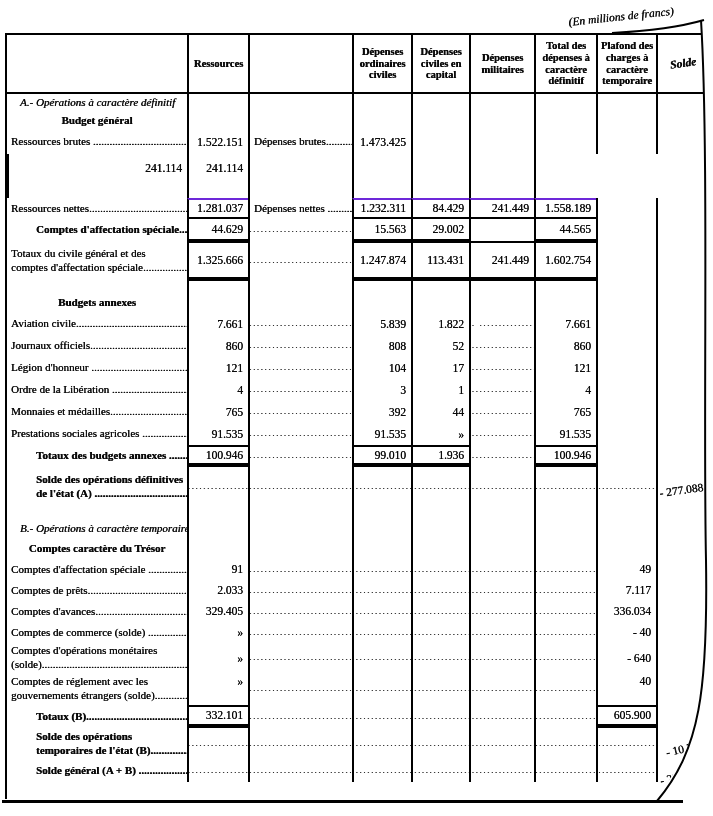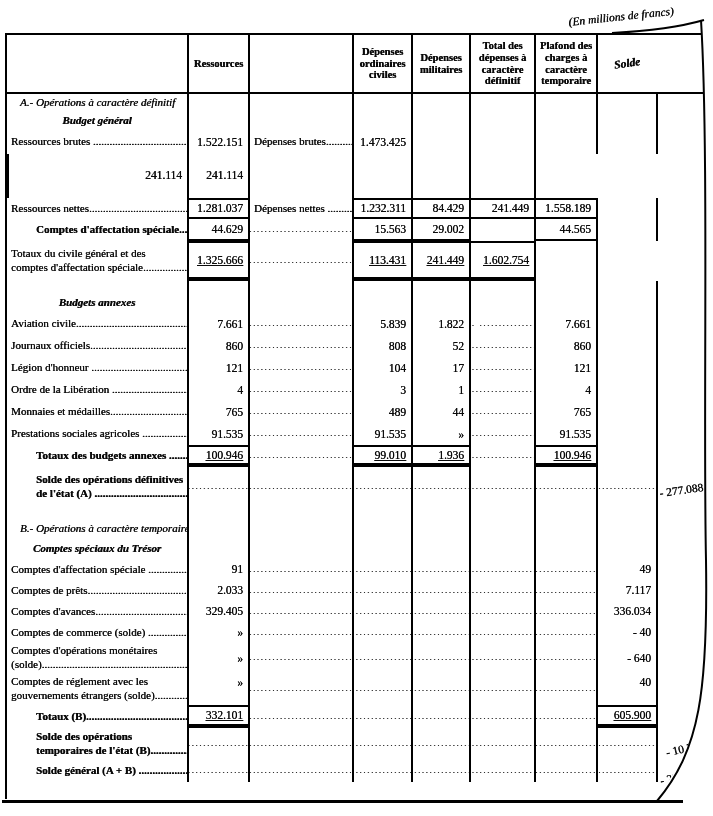--- a/index.html
+++ b/index.html
@@ -29,27 +29,27 @@
     position:relative;display:flex;align-items:center;box-sizing:border-box;
     overflow:hidden;font-size:11px;line-height:1.25;
   }
   .td .ct{display:block;white-space:pre;}
   .td.lab{padding-left:4px;}
   .td.num{justify-content:flex-end;text-align:right;padding-right:5px;font-size:11.5px;}
   .td.col8{overflow:visible;}
   .td.dots{justify-content:center;text-align:center;padding:0 3px;font-size:9px;letter-spacing:1.6px;}
   .td.bold{font-weight:700;}
   .td.ital{font-style:italic;}
-  .td.ctr{justify-content:center;text-align:center;padding-left:0;font-style:italic;}
+  .td.ctr{justify-content:center;text-align:center;padding-left:0;}
   .td.ind1{padding-left:13px;}
   .td.ind2{padding-left:29px;}
-  .td.va-b{align-items:flex-end;padding-bottom:16px;}
-  .td.box-tb{border-top:2px solid #000000;border-bottom:2px solid #000;text-align:center;}
+  .td.va-b{align-items:center;padding-bottom:16px;}
+  .td.box-tb{border-top:2px solid #6d28d9;border-bottom:2px solid #000;text-align:center;}
   .td.box-b{border-bottom:2px solid #000;}
-  .td.box-tB{border-top:2px solid #000;border-bottom:4px solid #000;text-decoration:underline;}
+  .td.box-tB{border-top:2px solid #000;border-bottom:4px solid #000;}
   .ct.tilt{transform-origin:right center;}
   
   .tbody .tr:nth-child(1){min-height:17px}.tbody .tr:nth-child(2){min-height:19px}
   .tbody .tr:nth-child(3){min-height:24px}.tbody .tr:nth-child(4){min-height:44px}
   .tbody .tr:nth-child(5){min-height:21px}.tbody .tr:nth-child(6){min-height:22px}
   .tbody .tr:nth-child(7){min-height:40px}.tbody .tr:nth-child(8){min-height:12px}
   .tbody .tr:nth-child(9){min-height:20px}.tbody .tr:nth-child(10){min-height:22px}
   .tbody .tr:nth-child(11){min-height:22px}.tbody .tr:nth-child(12){min-height:22px}
   .tbody .tr:nth-child(13){min-height:22px}.tbody .tr:nth-child(14){min-height:22px}
   .tbody .tr:nth-child(15){min-height:22px}.tbody .tr:nth-child(16){min-height:22px}
@@ -69,20 +69,21 @@
 <div class="page">
 
   <div class="units-note">(En  millions de francs)</div>
 
   <div class="tbl">
     <div class="thead">
       <div class="th"></div>
       <div class="th vline">Ressources</div>
       <div class="th vline"></div>
       <div class="th vline">Dépenses ordinaires civiles</div>
+      <div class="th vline">Dépenses civiles en capital</div>
       <div class="th vline">Dépenses militaires</div>
       <div class="th vline">Total des dépenses à caractère définitif</div>
       <div class="th vline">Plafond des charges à caractère temporaire</div>
       <div class="th vline">
           <span class="th-solde">Solde</span>
         </div>
     </div>
     <div class="tbody">
         <div class="tr">
           <div class="td col0 lab ital ind1">
@@ -256,20 +257,23 @@
           <div class="td col0 lab">
             <span class="ct">Totaux du civile général et des
 comptes d'affectation spéciale......................</span>
           </div>
           <div class="td col1 vline num box-tB">
             <span class="ct">1.325.666</span>
           </div>
           <div class="td col2 vline lab dots">
             <span class="ct">...............................................</span>
           </div>
+          <div class="td col3 vline num box-tB">
+            <span class="ct">1.247.874</span>
+          </div>
           <div class="td col4 vline num box-tB">
             <span class="ct">113.431</span>
           </div>
           <div class="td col5 vline num box-tB">
             <span class="ct">241.449</span>
           </div>
           <div class="td col6 vline num box-tB">
             <span class="ct">1.602.754</span>
           </div>
           <div class="td col7 vline num">
@@ -457,21 +461,21 @@
           <div class="td col0 lab">
             <span class="ct">Monnaies et médailles........................................</span>
           </div>
           <div class="td col1 vline num">
             <span class="ct">765</span>
           </div>
           <div class="td col2 vline lab dots">
             <span class="ct">...............................................</span>
           </div>
           <div class="td col3 vline num">
-            <span class="ct">489</span>
+            <span class="ct">392</span>
           </div>
           <div class="td col4 vline num">
             <span class="ct">44</span>
           </div>
           <div class="td col5 vline num dots">
             <span class="ct">..................</span>
           </div>
           <div class="td col6 vline num">
             <span class="ct">765</span>
           </div>
@@ -623,21 +627,21 @@
           </div>
           <div class="td col7 vline num">
             <span class="ct"></span>
           </div>
           <div class="td col8 vline num">
             <span class="ct"></span>
           </div>
         </div>
         <div class="tr">
           <div class="td col0 lab bold ctr">
-            <span class="ct">Comptes spéciaux du Trésor</span>
+            <span class="ct">Comptes caractère du Trésor</span>
           </div>
           <div class="td col1 vline num">
             <span class="ct"></span>
           </div>
           <div class="td col2 vline lab">
             <span class="ct"></span>
           </div>
           <div class="td col3 vline num">
             <span class="ct"></span>
           </div>

